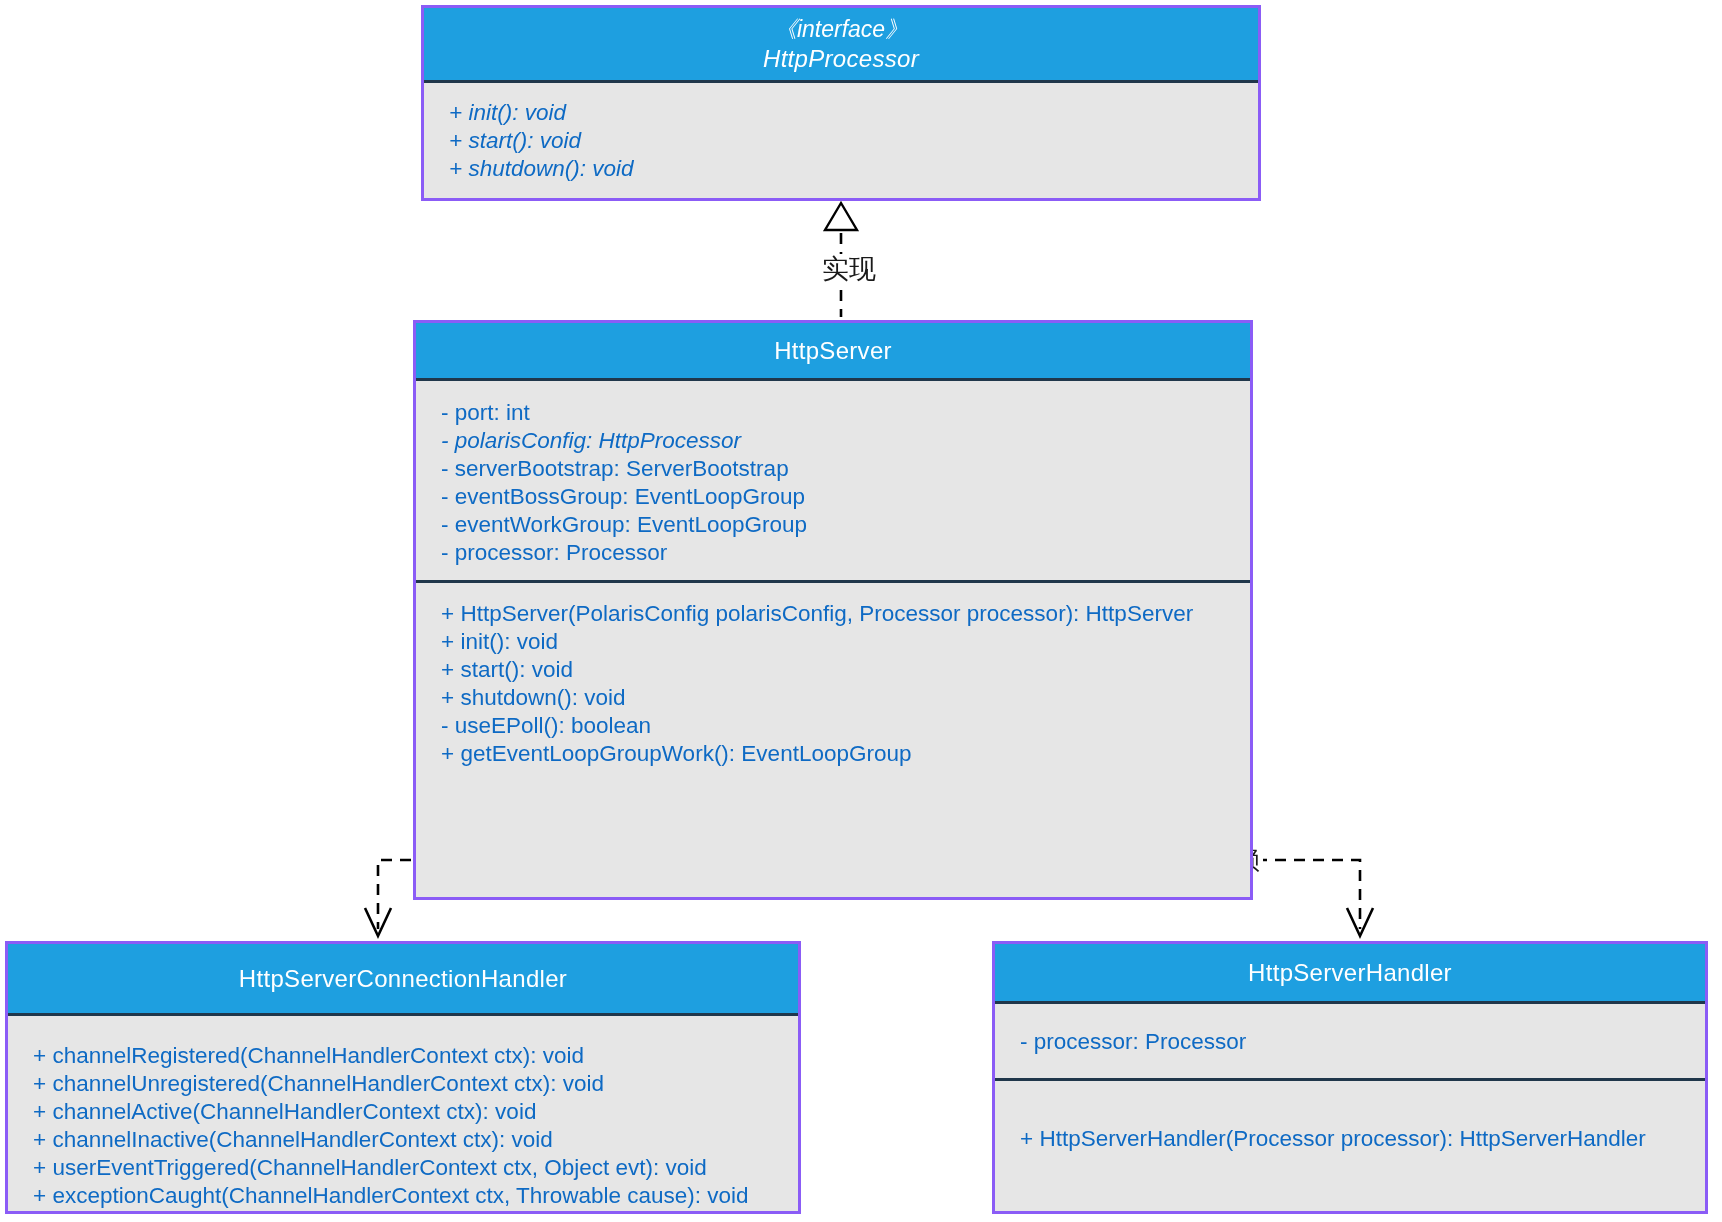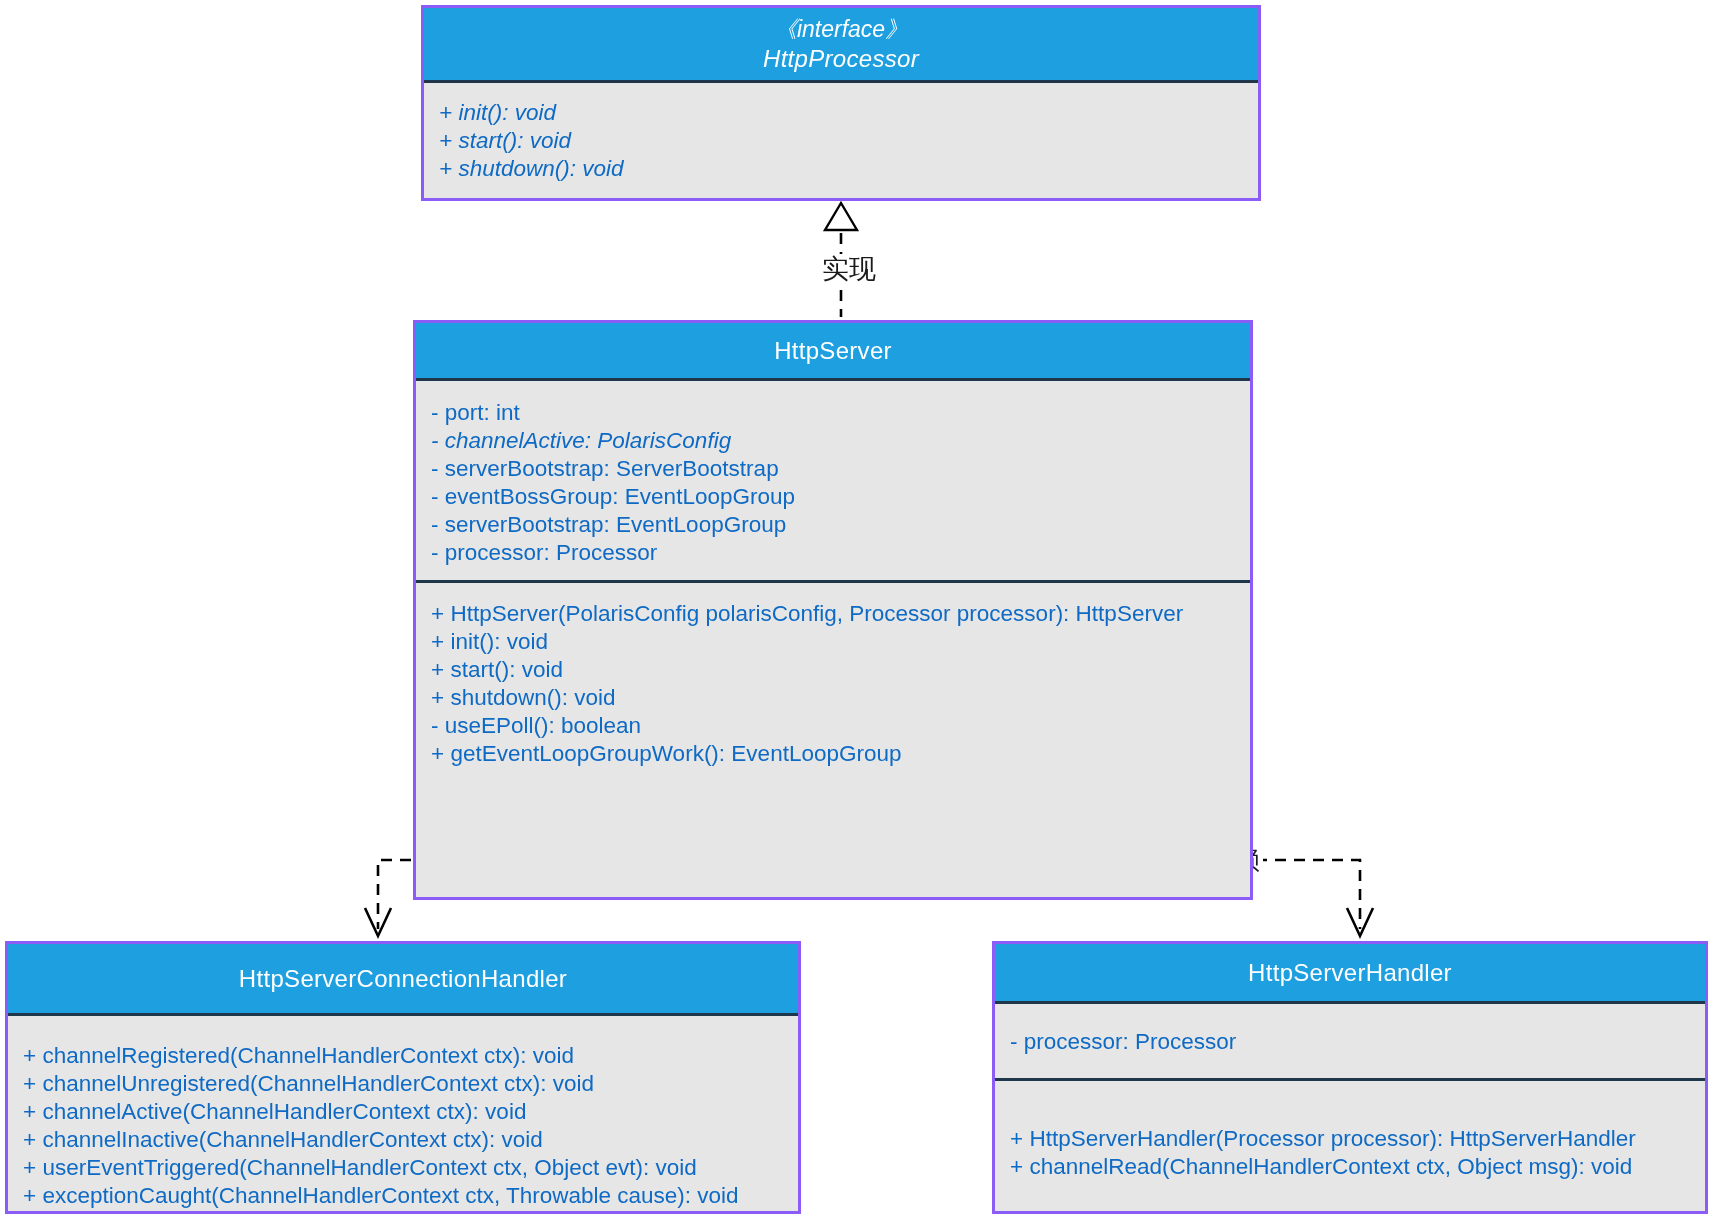--- a/index.html
+++ b/index.html
@@ -53,21 +53,21 @@
     line-height:29px;
     letter-spacing:0.3px;
   }
   .stereotype{
     font-size:23px;
     line-height:29px;
   }
   .box-section{
     box-sizing:border-box;
     border-top:3px solid #20374B;
-    padding-left:15px;
+    padding-left:25px;
     padding-right:6px;
     overflow:hidden;
   }
   .box-section.grow{flex:1 1 auto;}
   .member{
     color:#0E6AC4;
     font-size:22.5px;
     line-height:28px;
     white-space:pre;
   }
@@ -105,24 +105,24 @@
       <div class="member italic">+ shutdown(): void</div>
     </div>
   </div>
 
   <div class="uml-box" style="left:413px;top:320px;width:840px;height:580px">
     <div class="box-header" style="height:55px">
       <div class="class-title">HttpServer</div>
     </div>
     <div class="box-section" style="height:202px;padding-top:18px">
       <div class="member">- port: int</div>
-      <div class="member italic">- channelActive: PolarisConfig</div>
+      <div class="member italic">- polarisConfig: HttpProcessor</div>
       <div class="member">- serverBootstrap: ServerBootstrap</div>
       <div class="member">- eventBossGroup: EventLoopGroup</div>
-      <div class="member">- serverBootstrap: EventLoopGroup</div>
+      <div class="member">- eventWorkGroup: EventLoopGroup</div>
       <div class="member">- processor: Processor</div>
     </div>
     <div class="box-section grow" style="padding-top:17px">
       <div class="member">+ HttpServer(PolarisConfig polarisConfig, Processor processor): HttpServer</div>
       <div class="member">+ init(): void</div>
       <div class="member">+ start(): void</div>
       <div class="member">+ shutdown(): void</div>
       <div class="member">- useEPoll(): boolean</div>
       <div class="member">+ getEventLoopGroupWork(): EventLoopGroup</div>
     </div>
@@ -144,17 +144,16 @@
 
   <div class="uml-box" style="left:992px;top:941px;width:716px;height:273px">
     <div class="box-header" style="height:57px">
       <div class="class-title">HttpServerHandler</div>
     </div>
     <div class="box-section" style="height:77px;padding-top:24px">
       <div class="member">- processor: Processor</div>
     </div>
     <div class="box-section grow" style="padding-top:44px">
       <div class="member">+ HttpServerHandler(Processor processor): HttpServerHandler</div>
-      <div class="member">+ channelRead(ChannelHandlerContext ctx, Object msg): void</div>
     </div>
   </div>
 
 </div>
 
 </body></html>

